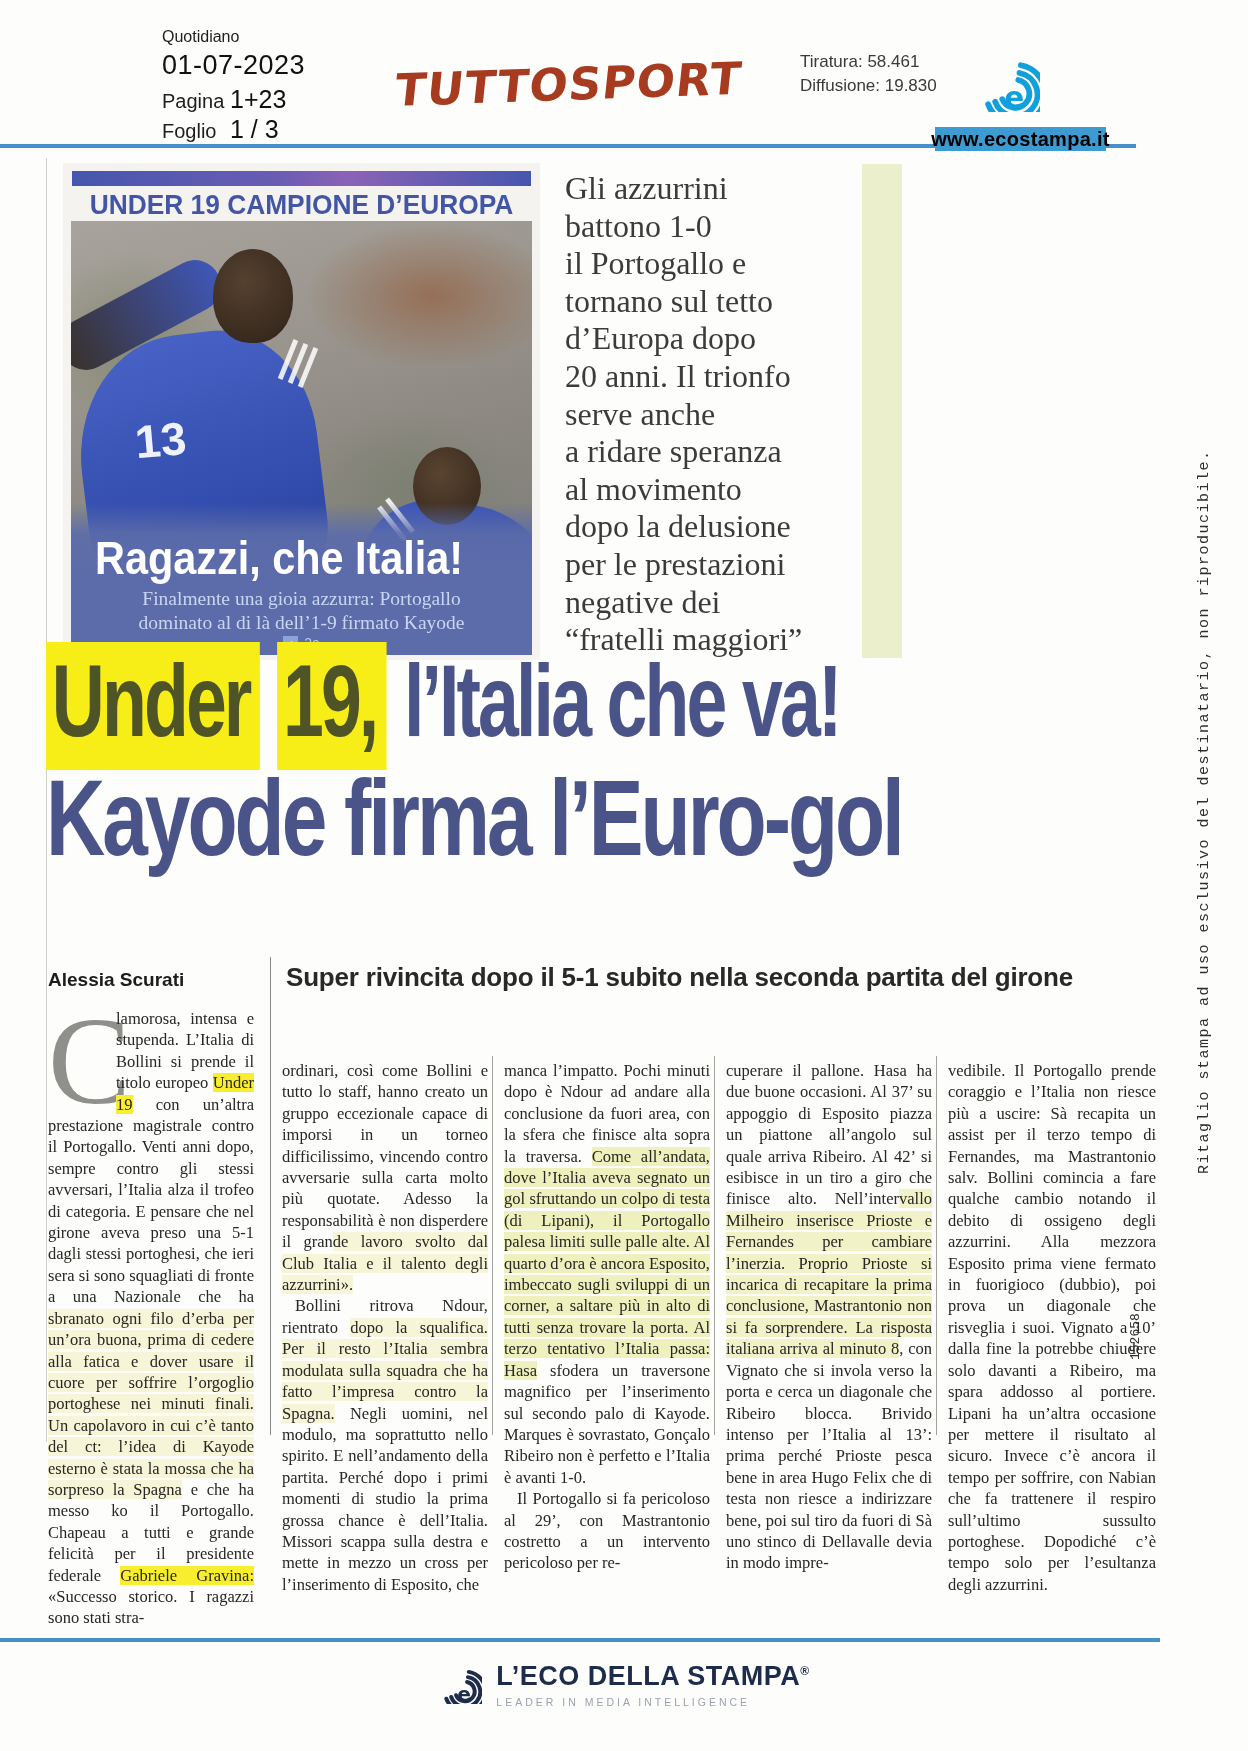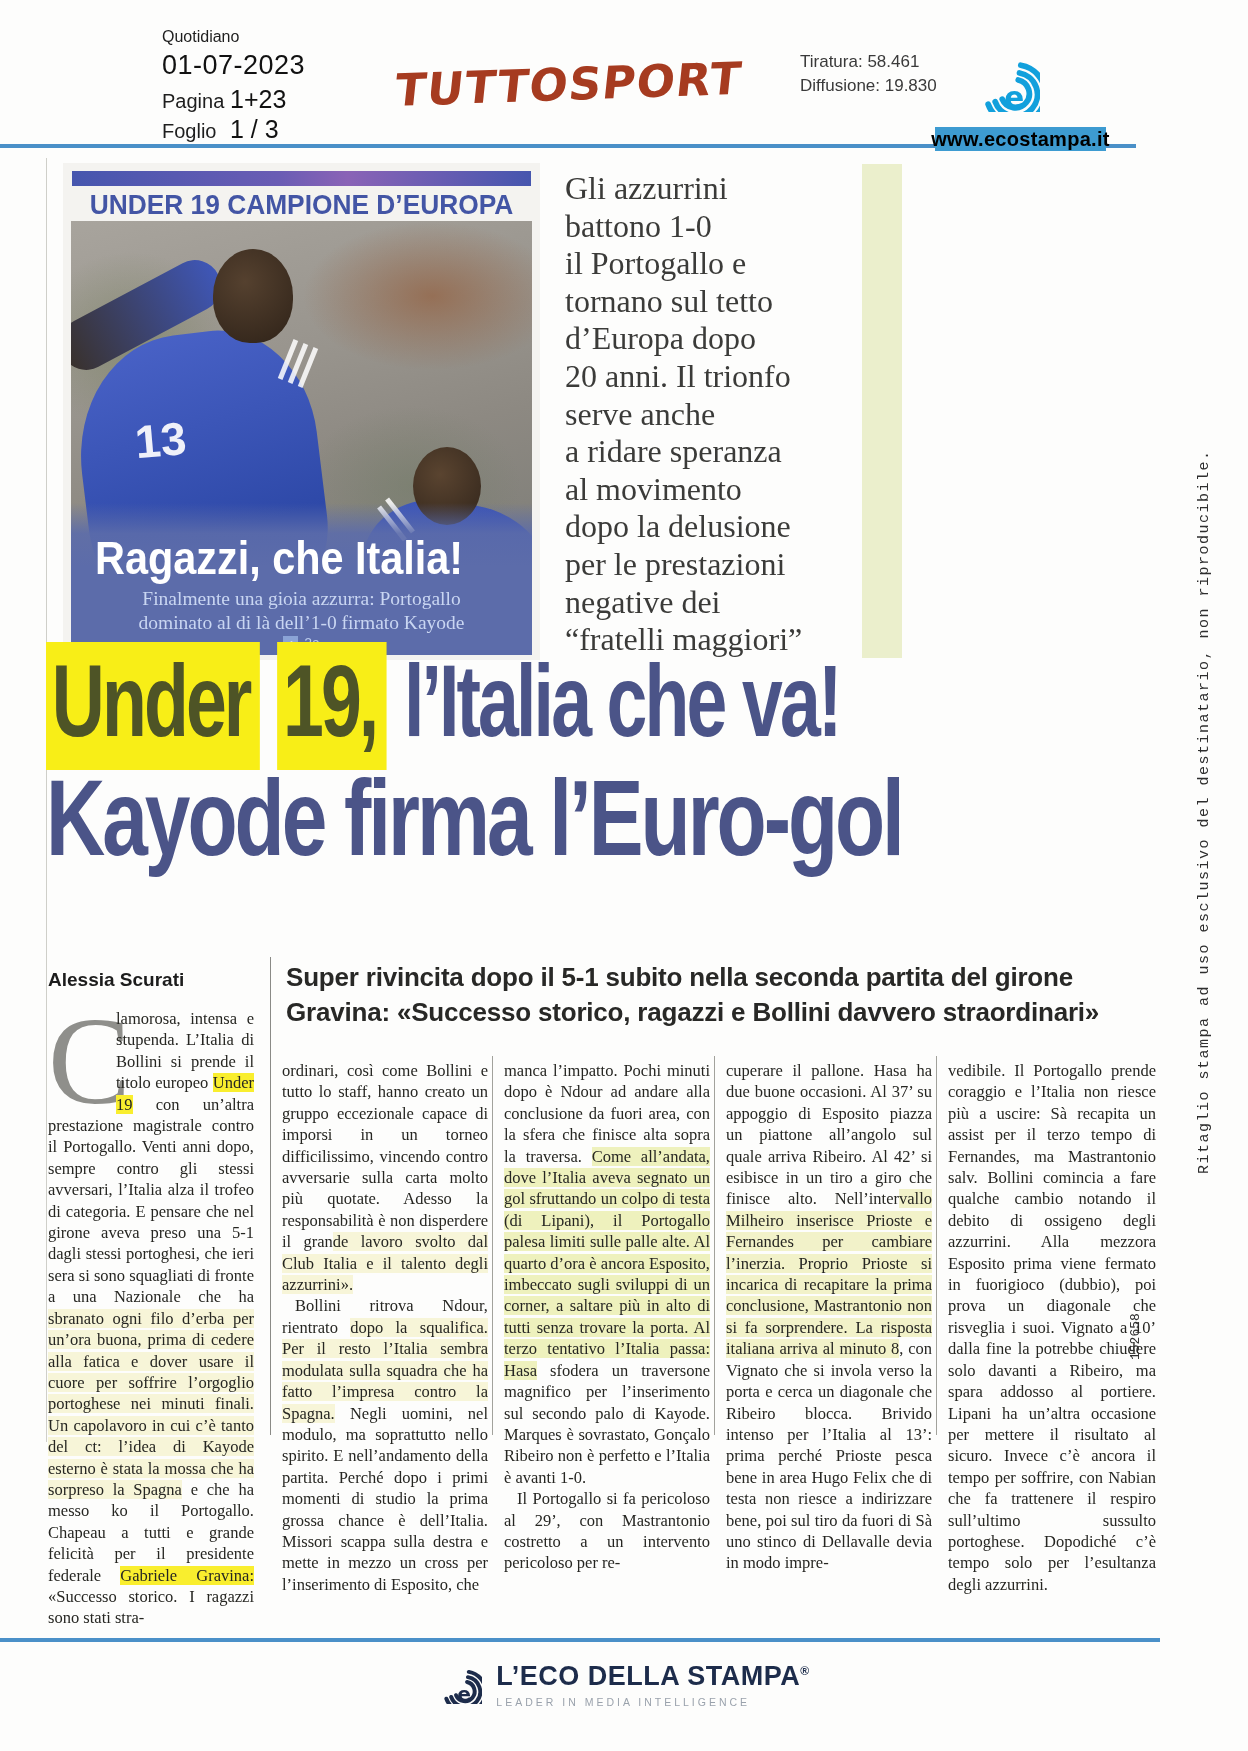--- a/index.html
+++ b/index.html
@@ -175,21 +175,21 @@
       <div class="stripe s1c"></div>
       <div class="jersey-number">13</div>
       <div class="p1-shorts"></div>
       <div class="p2-torso"></div>
       <div class="p2-head"></div>
       <div class="stripe s2a"></div>
       <div class="stripe s2b"></div>
       <div class="photo-overlay">
         <div class="photo-title">Ragazzi, che Italia!</div>
         <div class="photo-caption">Finalmente una gioia azzurra: Portogallo
-dominato al di là dell’1-0 firmato Kayode</div>
+dominato al di là dell’1-9 firmato Kayode</div>
         <div class="photo-ref">
           <span class="ref-box">➔</span>
           <span class="ref-label">2a</span>
         </div>
       </div>
     </div>
   </div>
 
   <div class="abs hl-strip"></div>
   <div class="abs standfirst">Gli azzurrini
@@ -213,21 +213,20 @@
   </div>
   <div class="abs headline-l2">Kayode firma l’Euro-gol</div>
 
   <div class="abs byline">Alessia Scurati</div>
   <div class="abs rule-v1"></div>
   <div class="abs rule-v2"></div>
   <div class="abs rule-v3"></div>
   <div class="abs rule-v4"></div>
   <div class="abs subhead">
     <div>Super rivincita dopo il 5-1 subito nella seconda partita del girone</div>
-    <div>Gravina: «Successo storico, ragazzi e Bollini davvero straordinari»</div>
   </div>
 
   <div class="abs bodycol col1">
     <div class="dropcap">C</div>
     <p>
       <span>lamorosa, intensa e stupenda. L’Italia di Bollini si prende il titolo europeo </span><span class="hl-bright">Under 19</span><span> con un’altra prestazione magistrale contro il Portogallo. Venti anni dopo, sempre contro gli stessi avversari, l’Italia alza il trofeo di categoria. E pensare che nel girone aveva preso una 5-1 dagli stessi portoghesi, che ieri sera si sono squagliati di fronte a una Nazionale che ha </span><span class="hl-faint">sbranato ogni filo d’erba per un’ora buona, prima di cedere alla fatica e dover usare il cuore per soffrire l’orgoglio portoghese nei minuti finali. Un capolavoro in cui c’è tanto del ct: l’idea di Kayode esterno è stata la mossa che ha sorpreso la Spagna</span><span> e che ha messo ko il Portogallo. Chapeau a tutti e grande felicità per il presidente federale </span><span class="hl-bright">Gabriele Gravina:</span><span> «Successo storico. I ragazzi sono stati stra-</span>
     </p>
   </div>
 
   <div class="abs bodycol col2">

